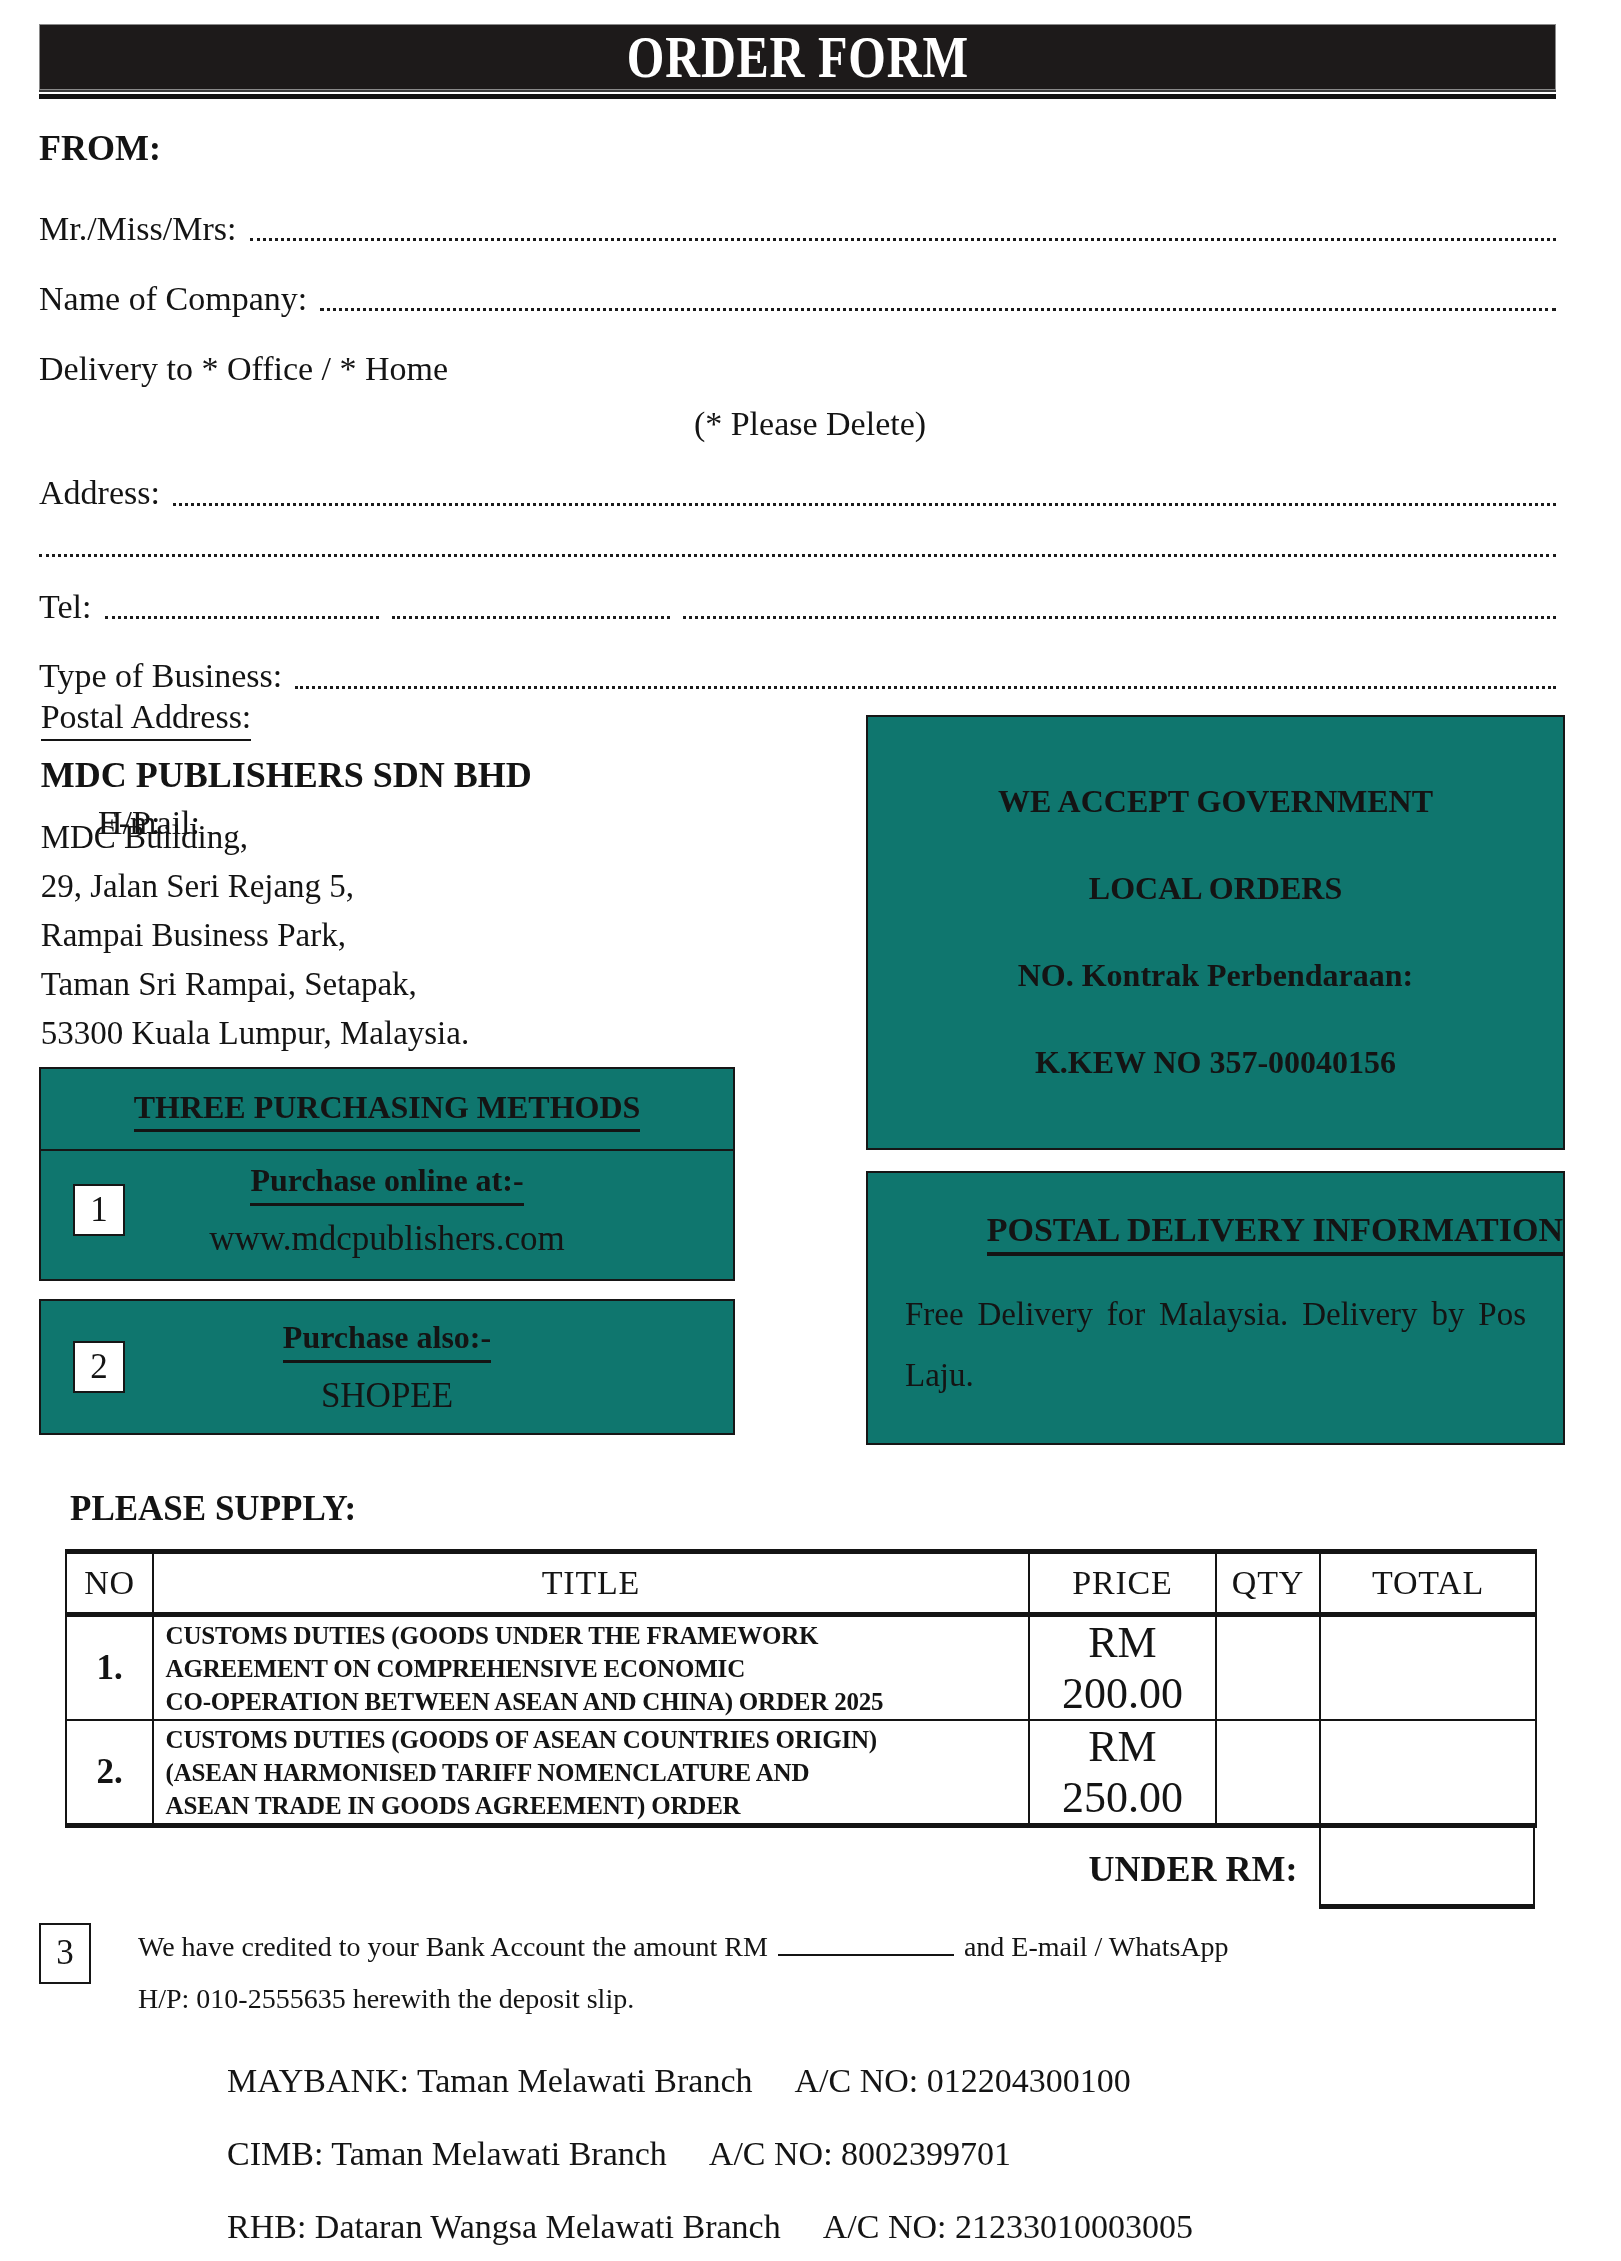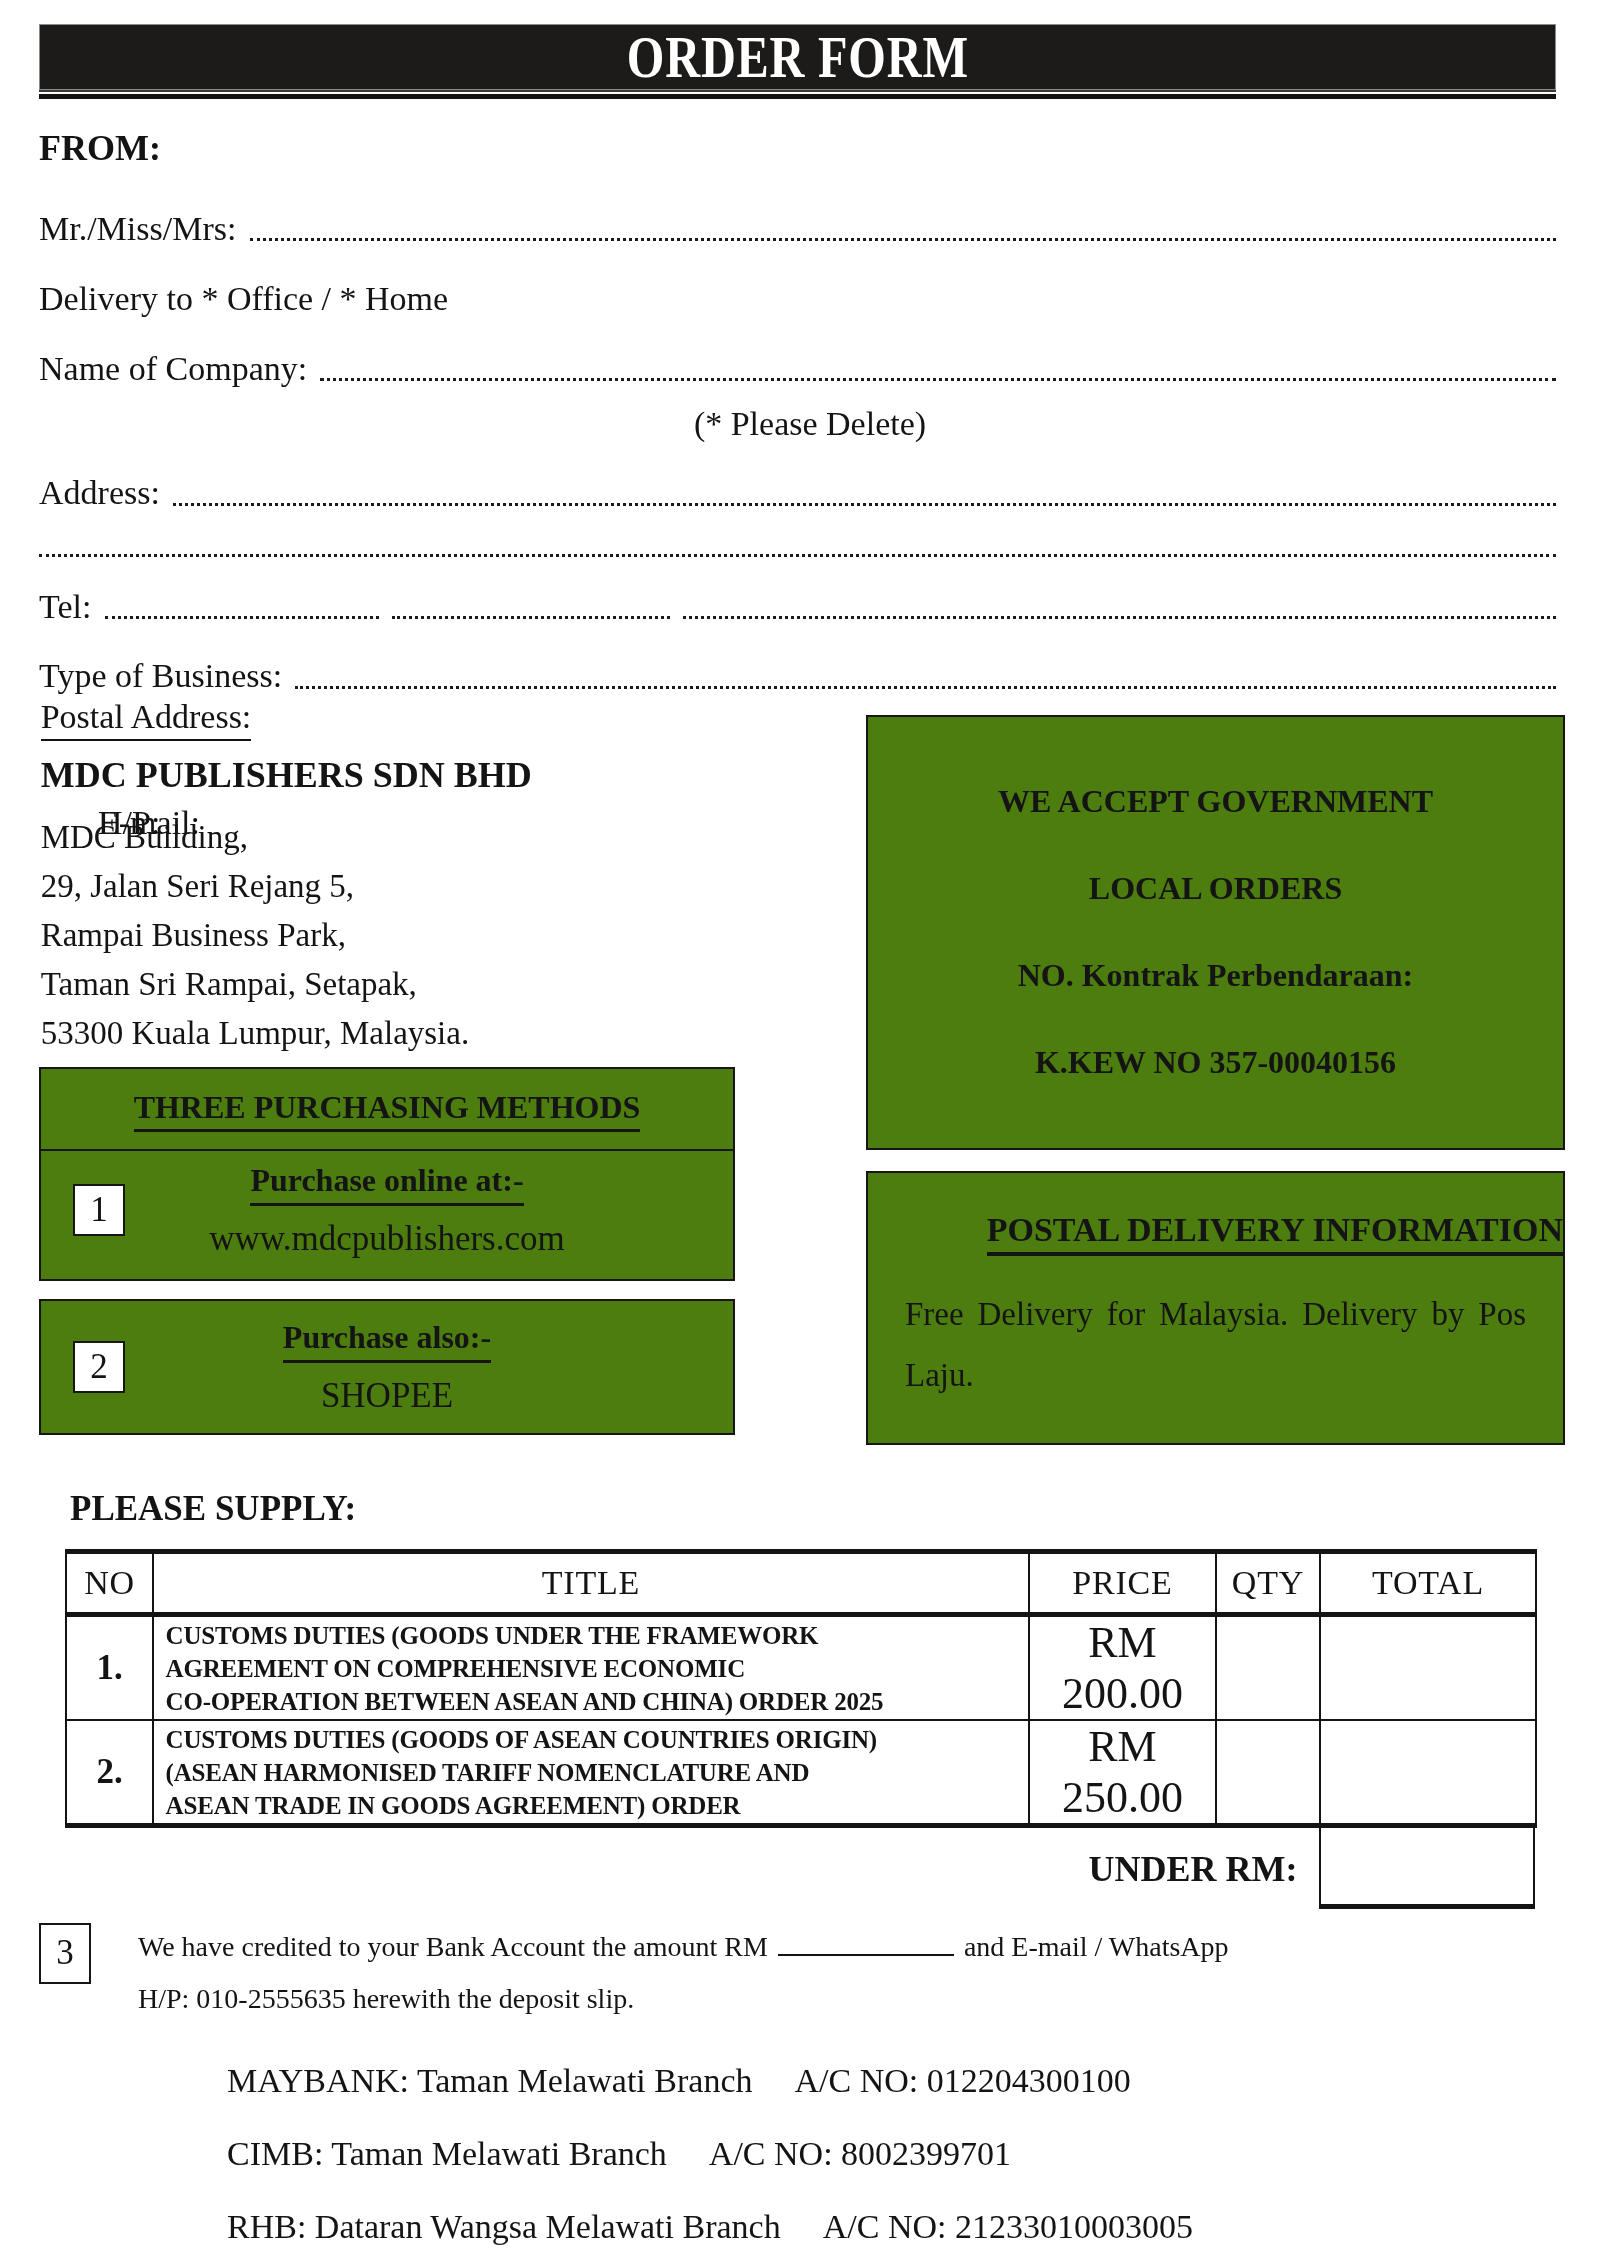--- a/index.html
+++ b/index.html
@@ -41,21 +41,21 @@
   .lbl { white-space:nowrap; }
   .lbl.mid { margin-left:20px; }
   
   .mid { position:absolute; left:39px; top:688px; width:1517px; height:796px; }
   .postal-heading {
     position:absolute; left:1.7px; top:10px; font-size:34px;
     border-bottom:2.5px solid #141414; padding-bottom:2.5px;
   }
   .postal-company { position:absolute; left:1.7px; top:66px; font-size:36px; font-weight:700; }
   .postal-lines { position:absolute; left:1.7px; top:125px; font-size:33px; line-height:49px; white-space:pre-line; }
-  .pbox { position:absolute; border:2.5px solid #161616; background:#4d7c0f; }
+  .pbox { position:absolute; border:2.5px solid #161616; background:#0f766e; }
   .box-methods { left:0; top:379px; width:696px; height:214px; }
   .box-methods-header { text-align:center; padding:20px 0 16.6px; border-bottom:2.5px solid #161616; }
   .u-head {
     display:inline-block; font-size:32px; font-weight:700;
     border-bottom:3.3px solid #141414; padding-bottom:3.3px;
   }
   .box-methods-body { position:relative; height:125px; }
   .num-square {
     position:absolute; border:2.5px solid #161616; display:flex; align-items:center;
     justify-content:center; font-size:35px; background:#fff;
@@ -133,27 +133,27 @@
   <div class="double-rule"></div>
 
   <div class="topform">
     <div class="from-heading">FROM:</div>
 
     <div class="frow row-name">
       <span class="lbl">Mr./Miss/Mrs:</span>
       <span class="dots"></span>
     </div>
 
+    <div class="frow row-company">
+      <span class="lbl">Name of Company:</span>
+      <span class="dots"></span>
+    </div>
+
     <div class="frow row-delivery">
       <span class="lbl">Delivery to * Office / * Home</span>
-    </div>
-
-    <div class="frow row-company">
-      <span class="lbl">Name of Company:</span>
-      <span class="dots"></span>
     </div>
 
     <div class="row-delete">(* Please Delete)</div>
 
     <div class="frow row-address">
       <span class="lbl">Address:</span>
       <span class="dots"></span>
     </div>
 
     <div class="frow row-address2">

